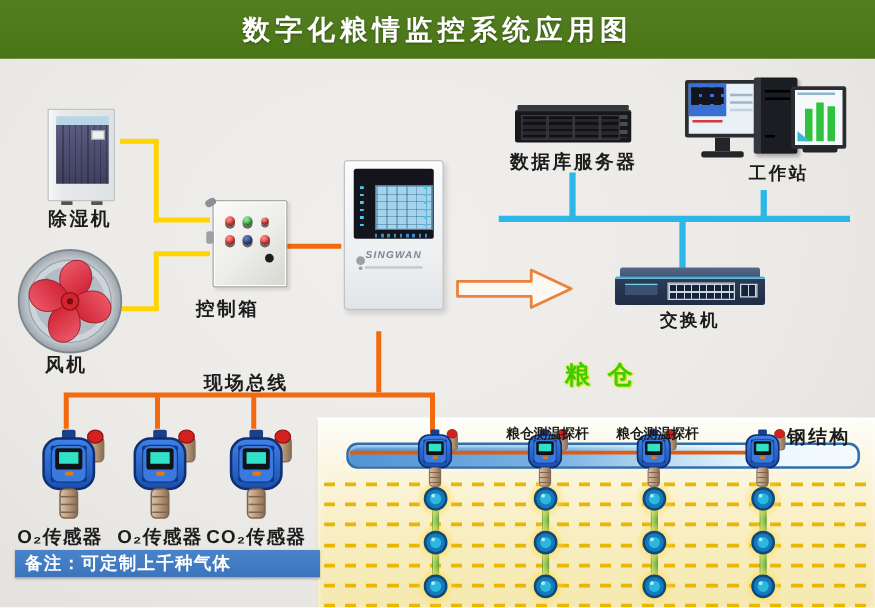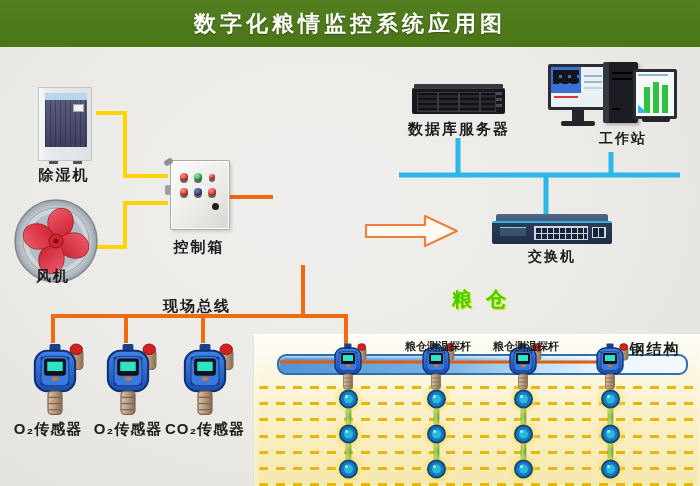--- a/index.html
+++ b/index.html
@@ -270,35 +270,46 @@
     </g>
     <g fill="url(#blade)" stroke="#8e1018" stroke-width="0.6">
       <path d="M45,45 C31,37 27,21 39,13 C47,9 55,13 57,23 C59,33 53,41 45,45 Z" transform="rotate(15 45 45)"></path>
       <path d="M45,45 C31,37 27,21 39,13 C47,9 55,13 57,23 C59,33 53,41 45,45 Z" transform="rotate(105 45 45)"></path>
       <path d="M45,45 C31,37 27,21 39,13 C47,9 55,13 57,23 C59,33 53,41 45,45 Z" transform="rotate(195 45 45)"></path>
       <path d="M45,45 C31,37 27,21 39,13 C47,9 55,13 57,23 C59,33 53,41 45,45 Z" transform="rotate(285 45 45)"></path>
     </g>
     <circle cx="45" cy="45" r="7" fill="#d42430" stroke="#8e1018"></circle>
     <circle cx="45" cy="45" r="2.5" fill="#7c0c14"></circle>
   </svg>
-  <div class="abs lbl lbl13" style="left:53px;top:267px">风机</div>
+  <div class="abs lbl lbl13" style="left:53px;top:283px">风机</div>
 
   <div class="abs dev cbox">
     <div class="hinge"></div>
     <div class="latch"></div>
     <div class="lamp red" style="left:9px;top:12px"></div>
     <div class="lamp green" style="left:23px;top:12px"></div>
     <div class="lamp red sm" style="left:38px;top:13px"></div>
     <div class="lamp red" style="left:9px;top:27px"></div>
     <div class="lamp navy" style="left:23px;top:27px"></div>
     <div class="lamp red" style="left:37px;top:27px"></div>
     <div class="knob" style="left:41px;top:42px"></div>
   </div>
-  <div class="abs lbl lbl13" style="left:199px;top:238px">控制箱</div>
-
+  <div class="abs lbl lbl13" style="left:182px;top:238px">控制箱</div>
+
+  <div class="abs dev host">
+    <div class="panel">
+      <div class="screen"></div>
+      <div class="ledcol" style="left:5px"></div>
+      <div class="ledcol" style="left:56px"></div>
+      <div class="keys"></div>
+    </div>
+    <div class="keyhole"></div>
+    <div class="brand">SINGWAN</div>
+    <div class="tinyline"></div>
+  </div>
 
   <div class="abs dev server">
     <div class="top"></div>
     <div class="body"></div>
     <div class="bay" style="left:5px"></div>
     <div class="bay" style="left:26px"></div>
     <div class="bay" style="left:47px"></div>
     <div class="bay" style="left:68px;width:14px"></div>
     <div class="ledstrip"></div>
   </div>
@@ -335,19 +346,20 @@
     <div class="uplink"></div>
   </div>
   <div class="abs lbl lbl14" style="left:552px;top:248px">交换机</div>
 
   <div class="abs lbl lbl13" style="left:197px;top:297px">现场总线</div>
 
   <div class="abs lbl lbl13" style="left:48px;top:420px;letter-spacing:1px">O₂传感器</div>
   <div class="abs lbl lbl13" style="left:128px;top:420px;letter-spacing:1px">O₂传感器</div>
   <div class="abs lbl lbl13" style="left:205px;top:420px;letter-spacing:1px">CO₂传感器</div>
 
+  <div class="abs note">备注：可定制上千种气体</div>
 
   <div class="abs granary-title" style="left:486px;top:286px">粮仓</div>
   <div class="abs lbl lbl11" style="left:438px;top:339px">粮仓测温探杆</div>
   <div class="abs lbl lbl11" style="left:526px;top:339px">粮仓测温探杆</div>
   <div class="abs lbl lbl13" style="left:655px;top:340px;letter-spacing:2px">钢结构</div>
 
 </div>
 
 </body></html>

